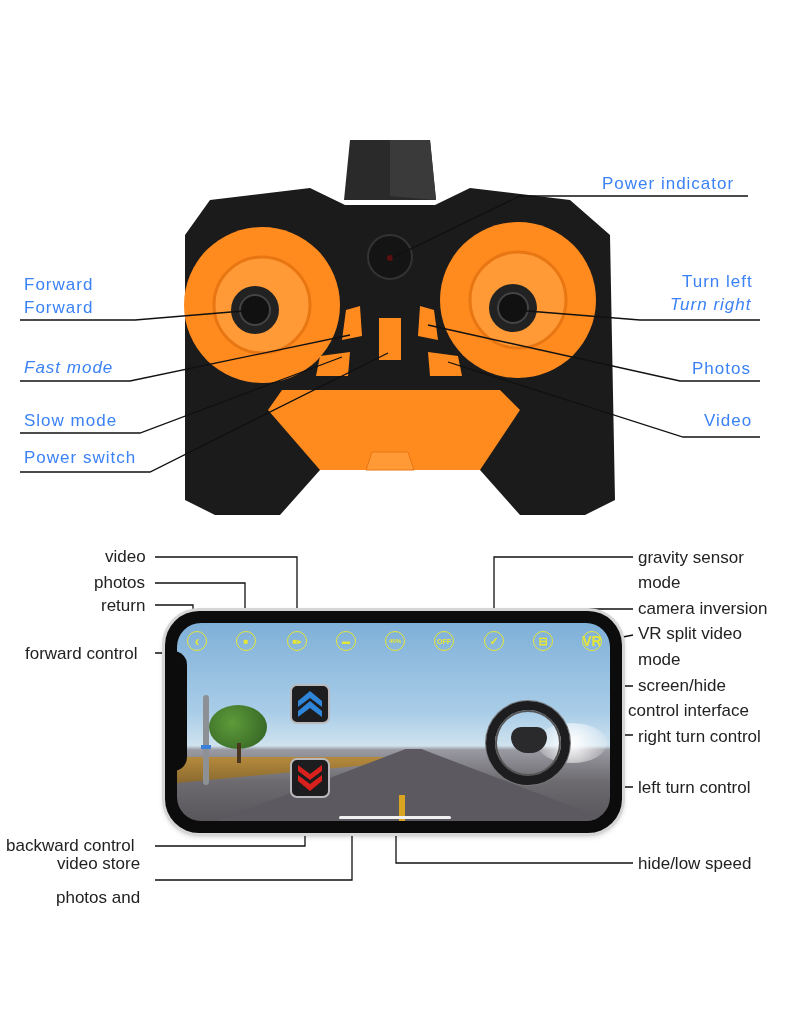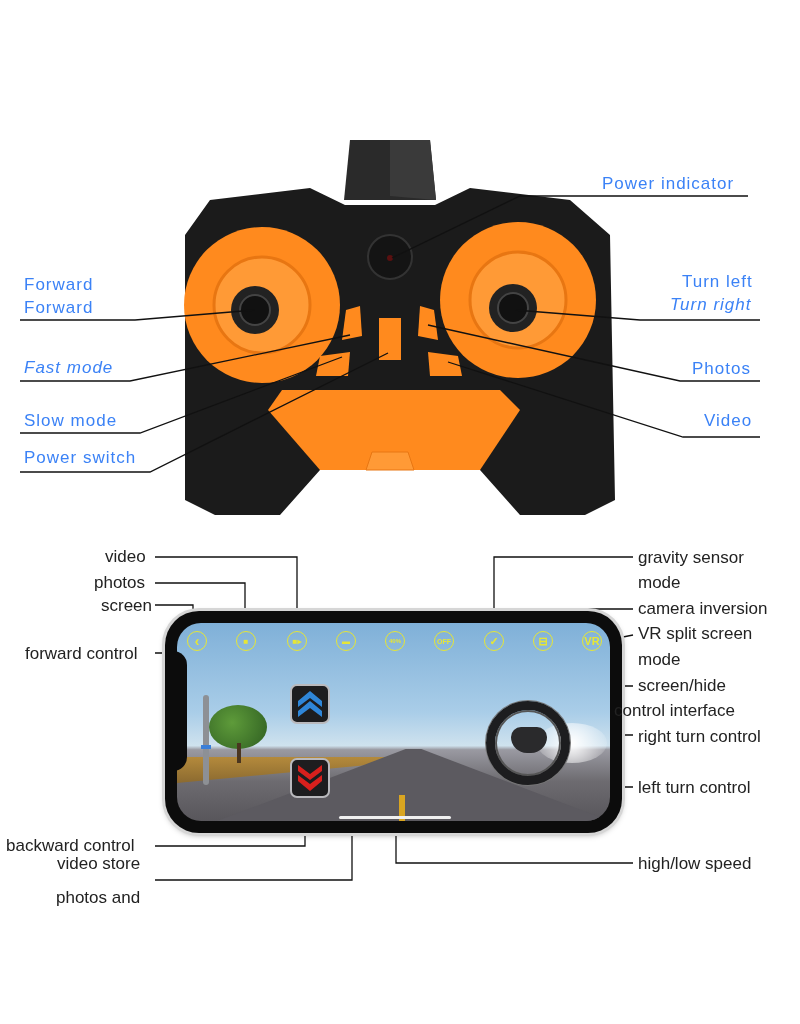--- a/index.html
+++ b/index.html
@@ -122,21 +122,21 @@
       </div>
     <div class="icon-btn" style="left:257px;top:8px;font-size:7px;">
         <span>OFF</span>
       </div>
     <div class="icon-btn" style="left:307px;top:8px;font-size:11px;">
         <span>✓</span>
       </div>
     <div class="icon-btn" style="left:356px;top:8px;font-size:11px;">
         <span>⊟</span>
       </div>
-    <div class="icon-btn" style="left:405px;top:8px;font-size:11px;">
+    <div class="icon-btn" style="left:405px;top:8px;font-size:14px;">
         <span>VR</span>
       </div>
 
     <div class="slider"></div>
     <div class="slider-knob"></div>
 
     <div class="dir-btn" style="left:113px;top:61px;">
       <svg width="26" height="28">
           <polygon points="13,1 25,11 25,17 13,8 1,17 1,11" fill="#2f86d8"></polygon>
           <polygon points="13,11 25,21 25,27 13,18 1,27 1,21" fill="#2f86d8"></polygon>
@@ -152,28 +152,28 @@
     <div class="wheel"></div>
     <div class="wheel-hub"></div>
 
     <div class="home-bar"></div>
   </div>
   <div class="notch"></div>
 </div>
 
 <div class="lbl2" style="left:105px;top:547px;">video</div>
 <div class="lbl2" style="left:94px;top:573px;">photos</div>
-<div class="lbl2" style="left:101px;top:596px;">screen</div>
+<div class="lbl2" style="left:101px;top:596px;">return</div>
 <div class="lbl2" style="left:25px;top:644px;">forward control</div>
 <div class="lbl2" style="left:6px;top:836px;">backward control</div>
 <div class="lbl2" style="left:56px;top:860px;margin-top:28px;">photos and</div>
 <div class="lbl2" style="left:57px;top:854px;">video store</div>
 
 <div class="lbl2" style="left:638px;top:548px;">gravity sensor</div>
 <div class="lbl2" style="left:638px;top:573px;">mode</div>
 <div class="lbl2" style="left:638px;top:599px;">camera inversion</div>
-<div class="lbl2" style="left:638px;top:624px;">VR split screen</div>
+<div class="lbl2" style="left:638px;top:624px;">VR split video</div>
 <div class="lbl2" style="left:638px;top:650px;">mode</div>
 <div class="lbl2" style="left:638px;top:676px;">screen/hide</div>
-<div class="lbl2" style="left:614px;top:701px;">control interface</div>
+<div class="lbl2" style="left:628px;top:701px;">control interface</div>
 <div class="lbl2" style="left:638px;top:727px;">right turn control</div>
 <div class="lbl2" style="left:638px;top:778px;">left turn control</div>
-<div class="lbl2" style="left:638px;top:854px;">high/low speed</div>
+<div class="lbl2" style="left:638px;top:854px;">hide/low speed</div>
 
 </body></html>

